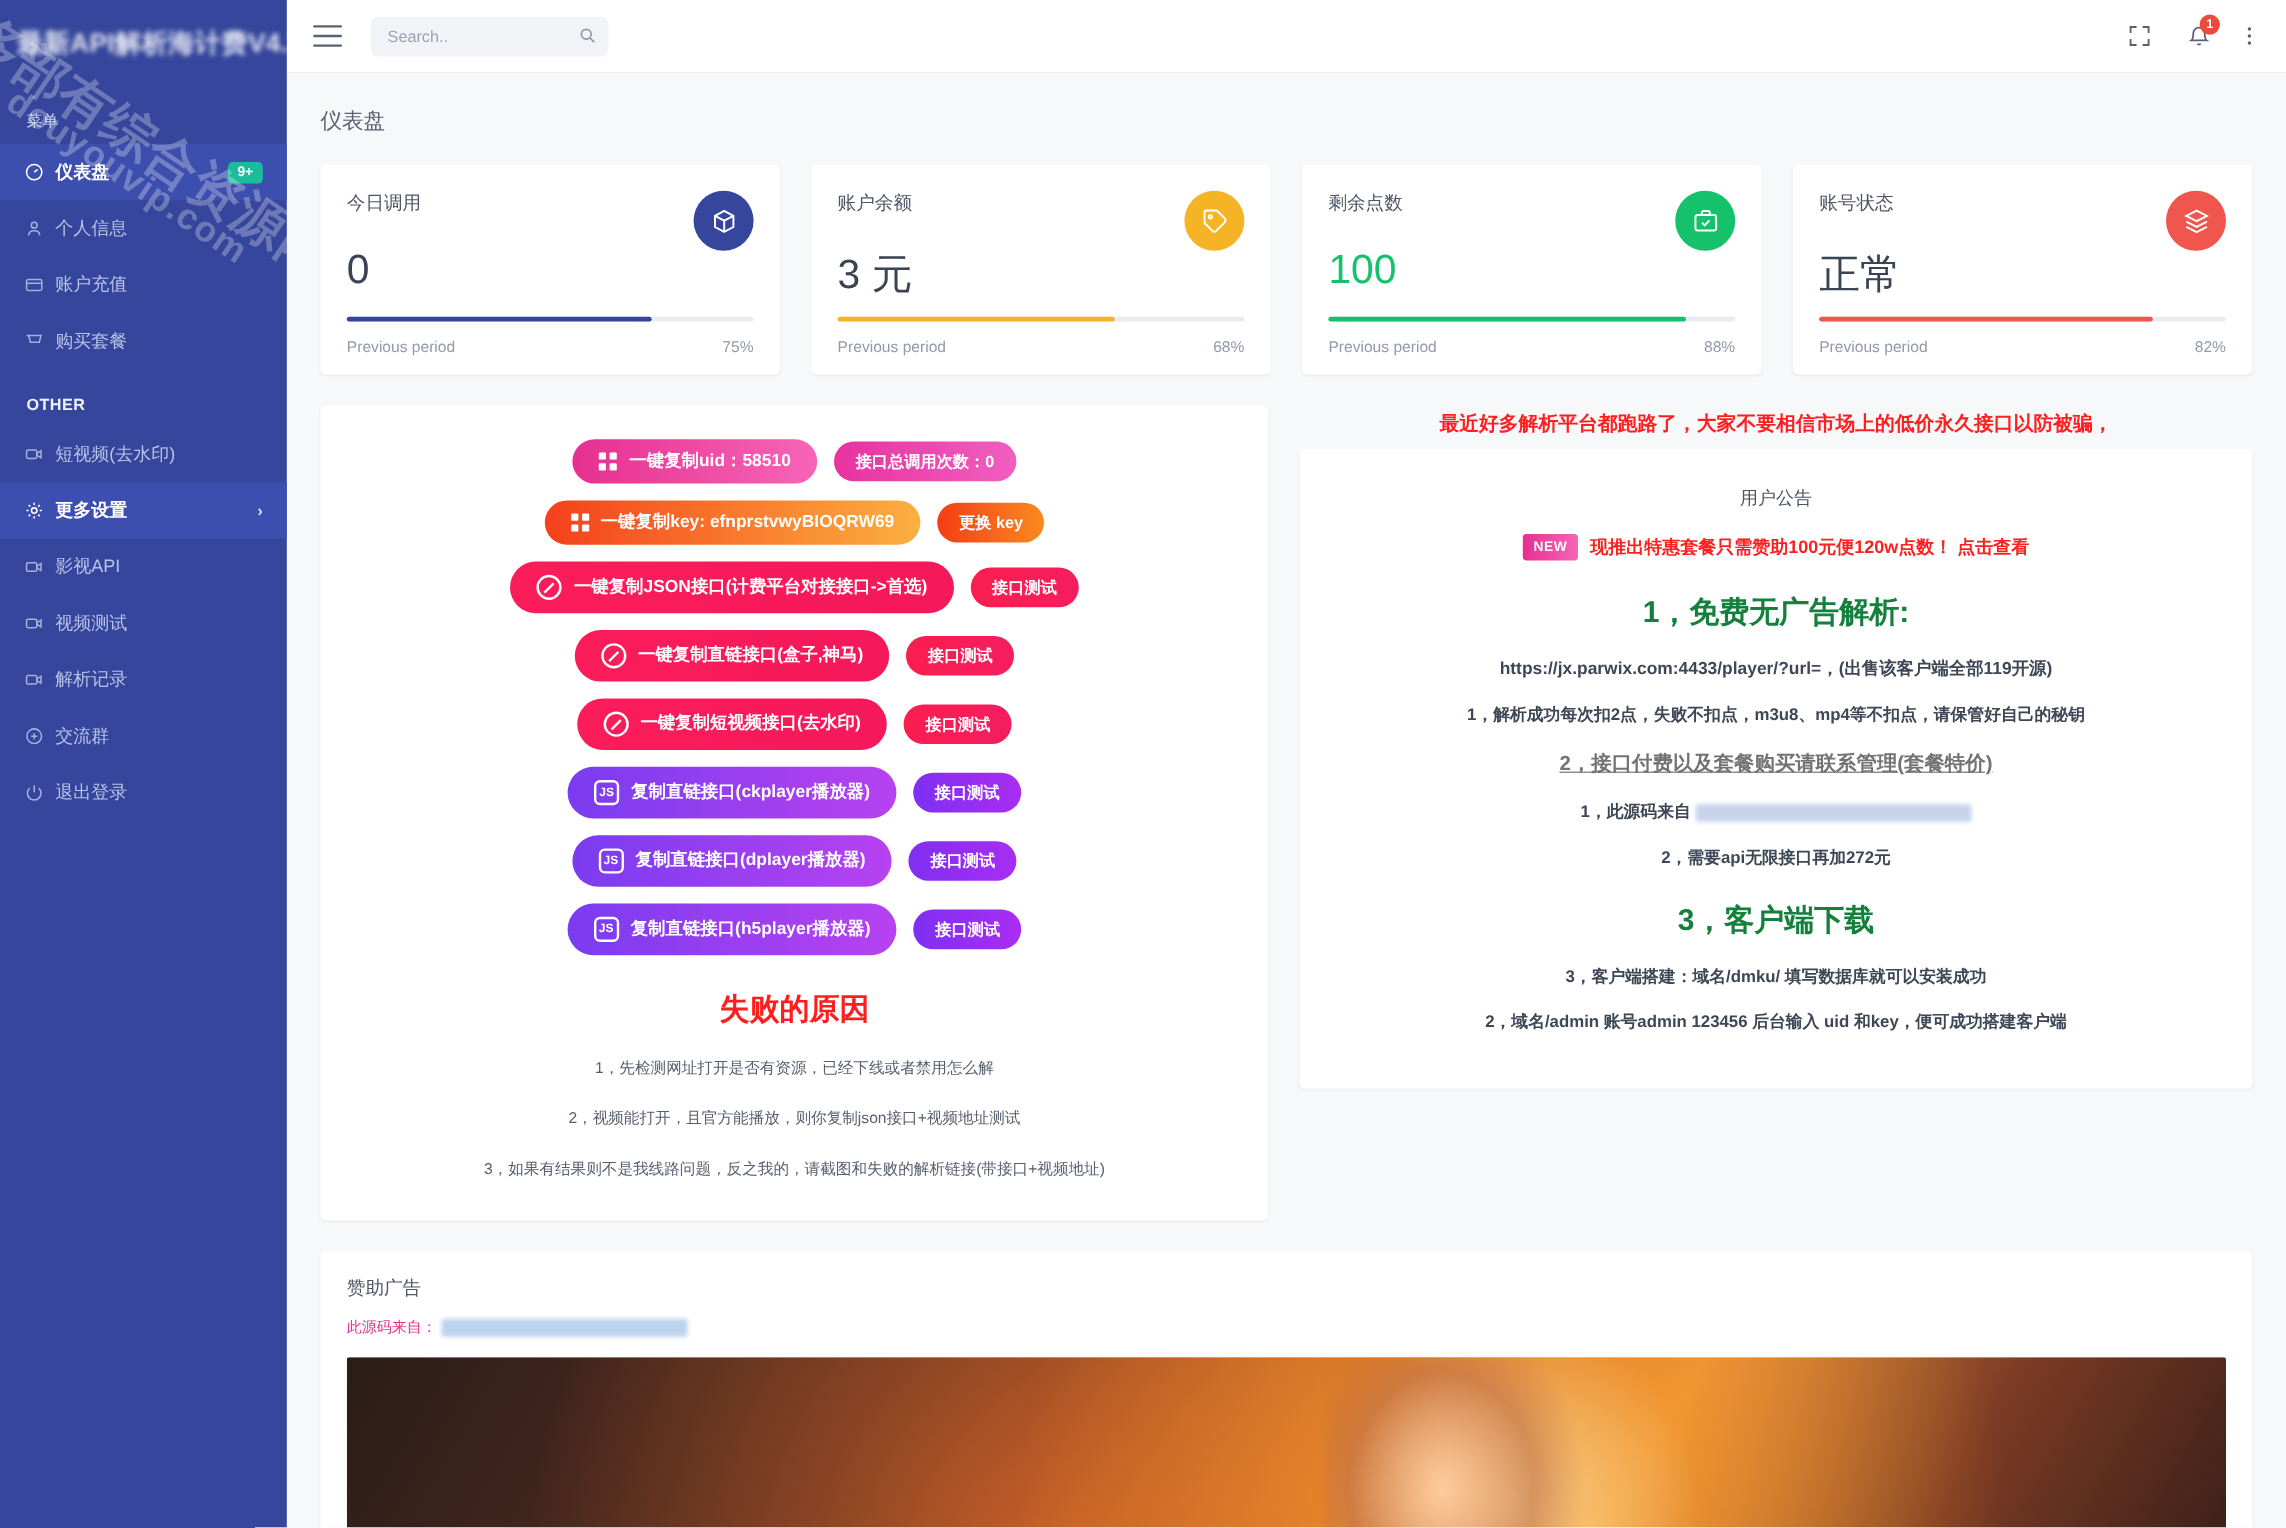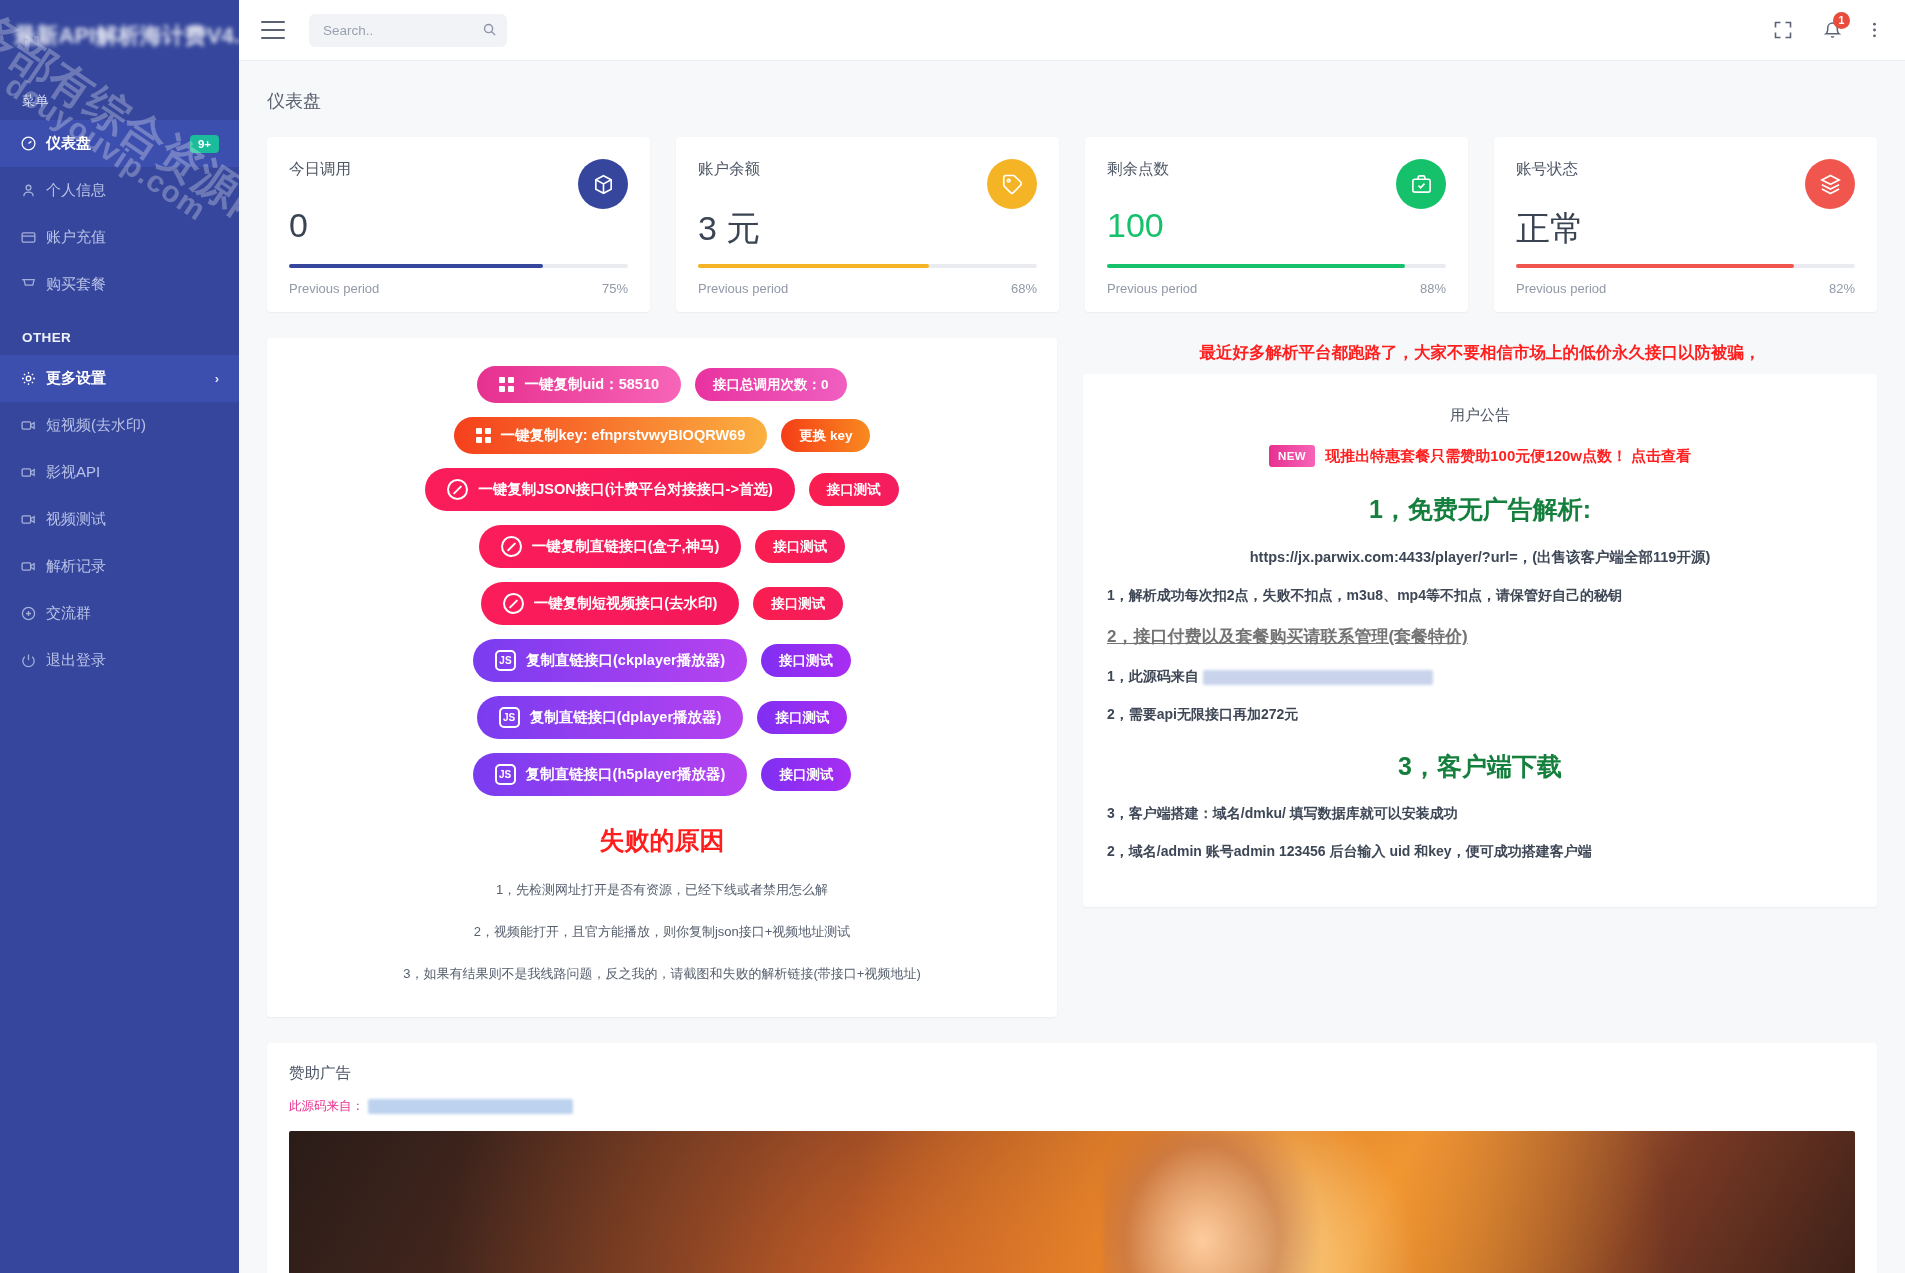--- a/index.html
+++ b/index.html
@@ -144,21 +144,21 @@
   
   .ann-title{ text-align:center; color:#4d5463; font-size:15px; margin:14px 0 20px 0; }
   .ann-new-row{ display:flex; align-items:center; justify-content:center; gap:10px; margin-bottom:10px; }
   .tag-new{
     background:linear-gradient(90deg,#e6308f,#f765b8); color:#fff; font-size:11.5px;
     font-weight:bold; padding:5px 9px; border-radius:3px; letter-spacing:.5px;
   }
   .ann-new-txt{ color:#ff1f1f; font-size:15px; font-weight:bold; }
   .ann-h1{ text-align:center; color:#15803d; font-size:25px; font-weight:bold; margin:26px 0 22px 0; }
   .ann-url{ text-align:center; color:#3e4756; font-size:14.5px; font-weight:bold; margin:18px 0; }
-  .ann-p{ text-align:left; color:#3e4756; font-size:14px; font-weight:bold; margin:20px 0; }
+  .ann-p{ text-align:center; color:#3e4756; font-size:14px; font-weight:bold; margin:20px 0; }
   .ann-p.red{ color:#737373; font-size:17px;text-decoration:underline; }
   .redact{
     display:inline-block; background:#c9d4ec; color:transparent; filter:blur(1.6px);
     border-radius:2px; height:15px; vertical-align:middle;
   }
   
   .sponsor{
     margin:26px 28px 0 28px; background:#fff; border-radius:4px;
     box-shadow:0 1px 2px rgba(0,0,0,.05); padding:20px 22px 0 22px;
   }
@@ -228,39 +228,39 @@
       <svg width="17" height="17" viewBox="0 0 24 24" fill="none" stroke="currentColor" stroke-width="1.8">
           <path d="M4 5h16l-2 8H7.5L5.5 5H3"></path>
           <path d="M9 19h.01M17 19h.01"></path>
         </svg>
     </span>
     <span class="label">购买套餐</span>
   </div>
 
   <div class="sec-label other">OTHER</div>
 
+  <div class="nav-item">
+    <span class="ico">
+      <svg width="17" height="17" viewBox="0 0 24 24" fill="none" stroke="currentColor" stroke-width="1.8">
+          <rect x="3" y="7" width="12" height="10" rx="1.6"></rect>
+          <path d="M15 11l5-3v8l-5-3z"></path>
+        </svg>
+    </span>
+    <span class="label">短视频(去水印)</span>
+  </div>
+
   <div class="nav-item active">
     <span class="ico">
       <svg width="17" height="17" viewBox="0 0 24 24" fill="none" stroke="currentColor" stroke-width="1.8">
           <circle cx="12" cy="12" r="3.2"></circle>
           <path d="M12 2.8v2.6M12 18.6v2.6M2.8 12h2.6M18.6 12h2.6M5.5 5.5l1.8 1.8M16.7 16.7l1.8 1.8M18.5 5.5l-1.8 1.8M7.3 16.7l-1.8 1.8"></path>
         </svg>
     </span>
     <span class="label">更多设置</span>
     <span class="chev">›</span>
-  </div>
-
-  <div class="nav-item">
-    <span class="ico">
-      <svg width="17" height="17" viewBox="0 0 24 24" fill="none" stroke="currentColor" stroke-width="1.8">
-          <rect x="3" y="7" width="12" height="10" rx="1.6"></rect>
-          <path d="M15 11l5-3v8l-5-3z"></path>
-        </svg>
-    </span>
-    <span class="label">短视频(去水印)</span>
   </div>
 
   <div class="nav-item">
     <span class="ico">
       <svg width="17" height="17" viewBox="0 0 24 24" fill="none" stroke="currentColor" stroke-width="1.8">
           <rect x="3" y="7" width="12" height="10" rx="1.6"></rect>
           <path d="M15 11l5-3v8l-5-3z"></path>
         </svg>
     </span>
     <span class="label">影视API</span>

